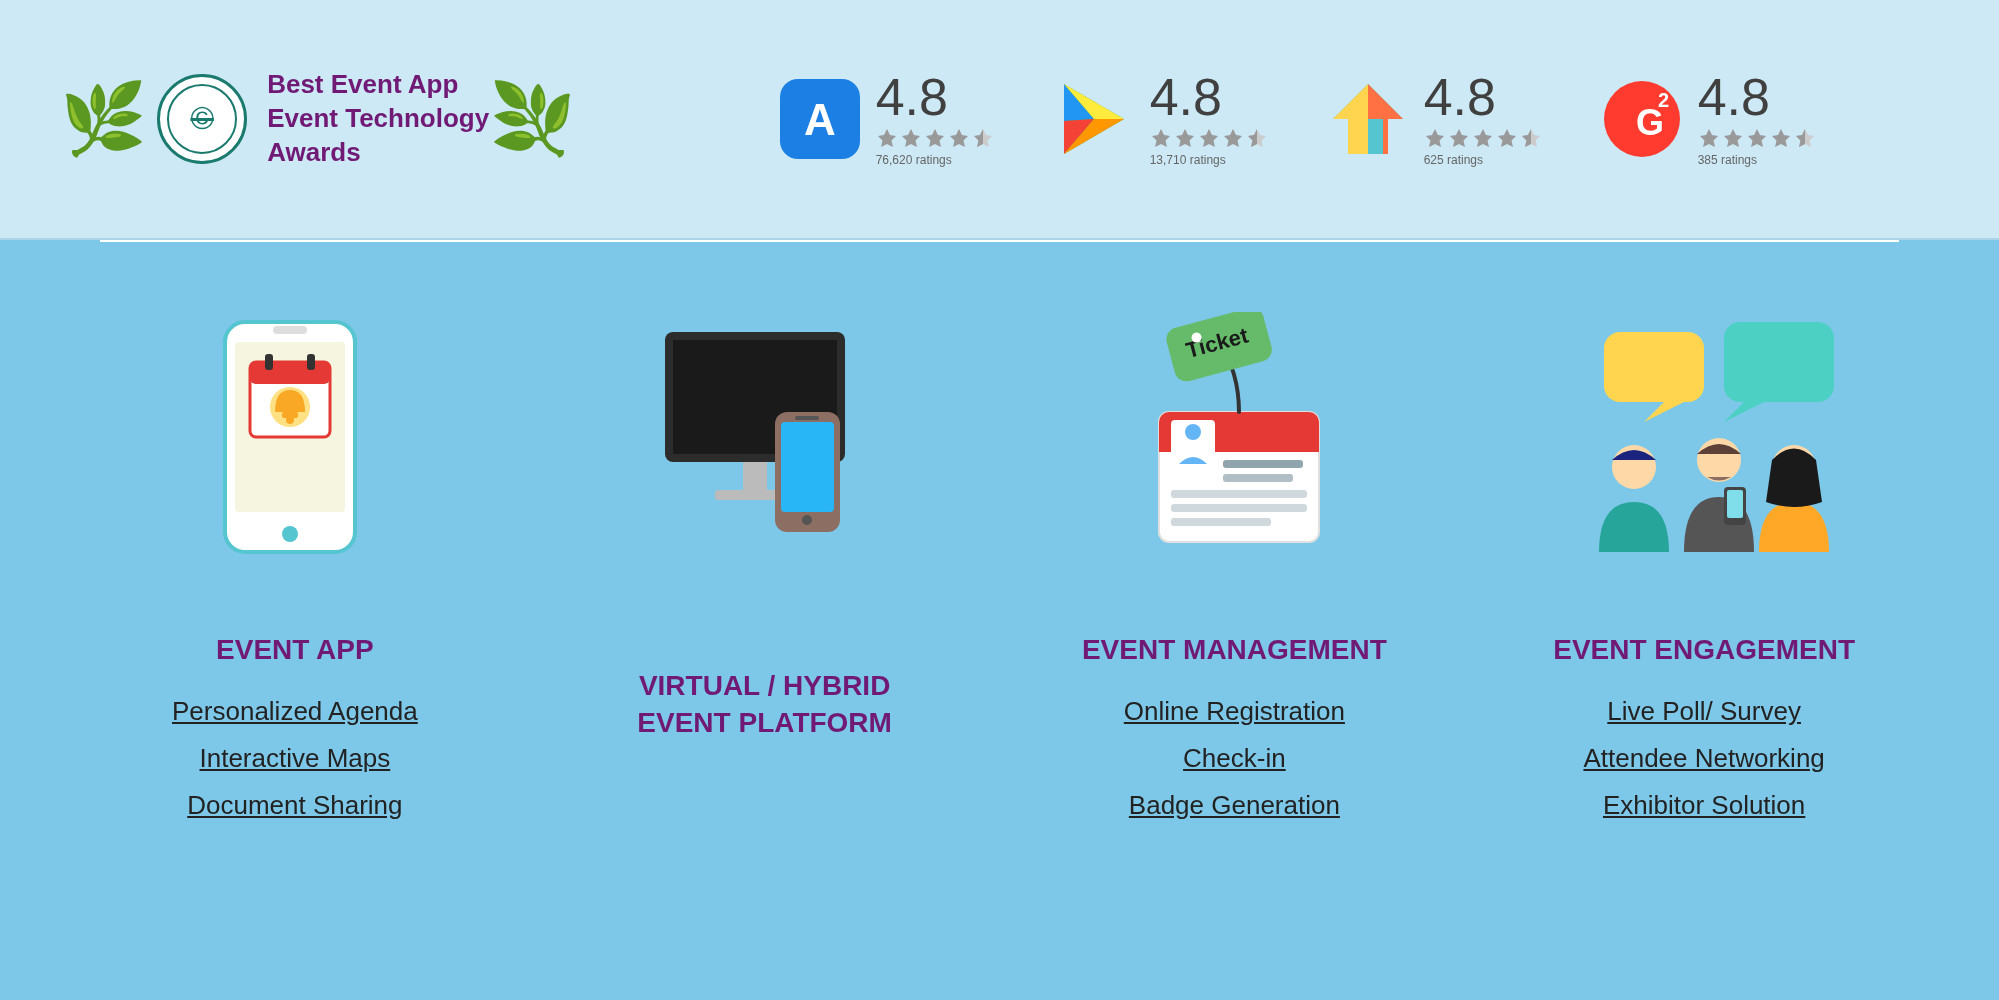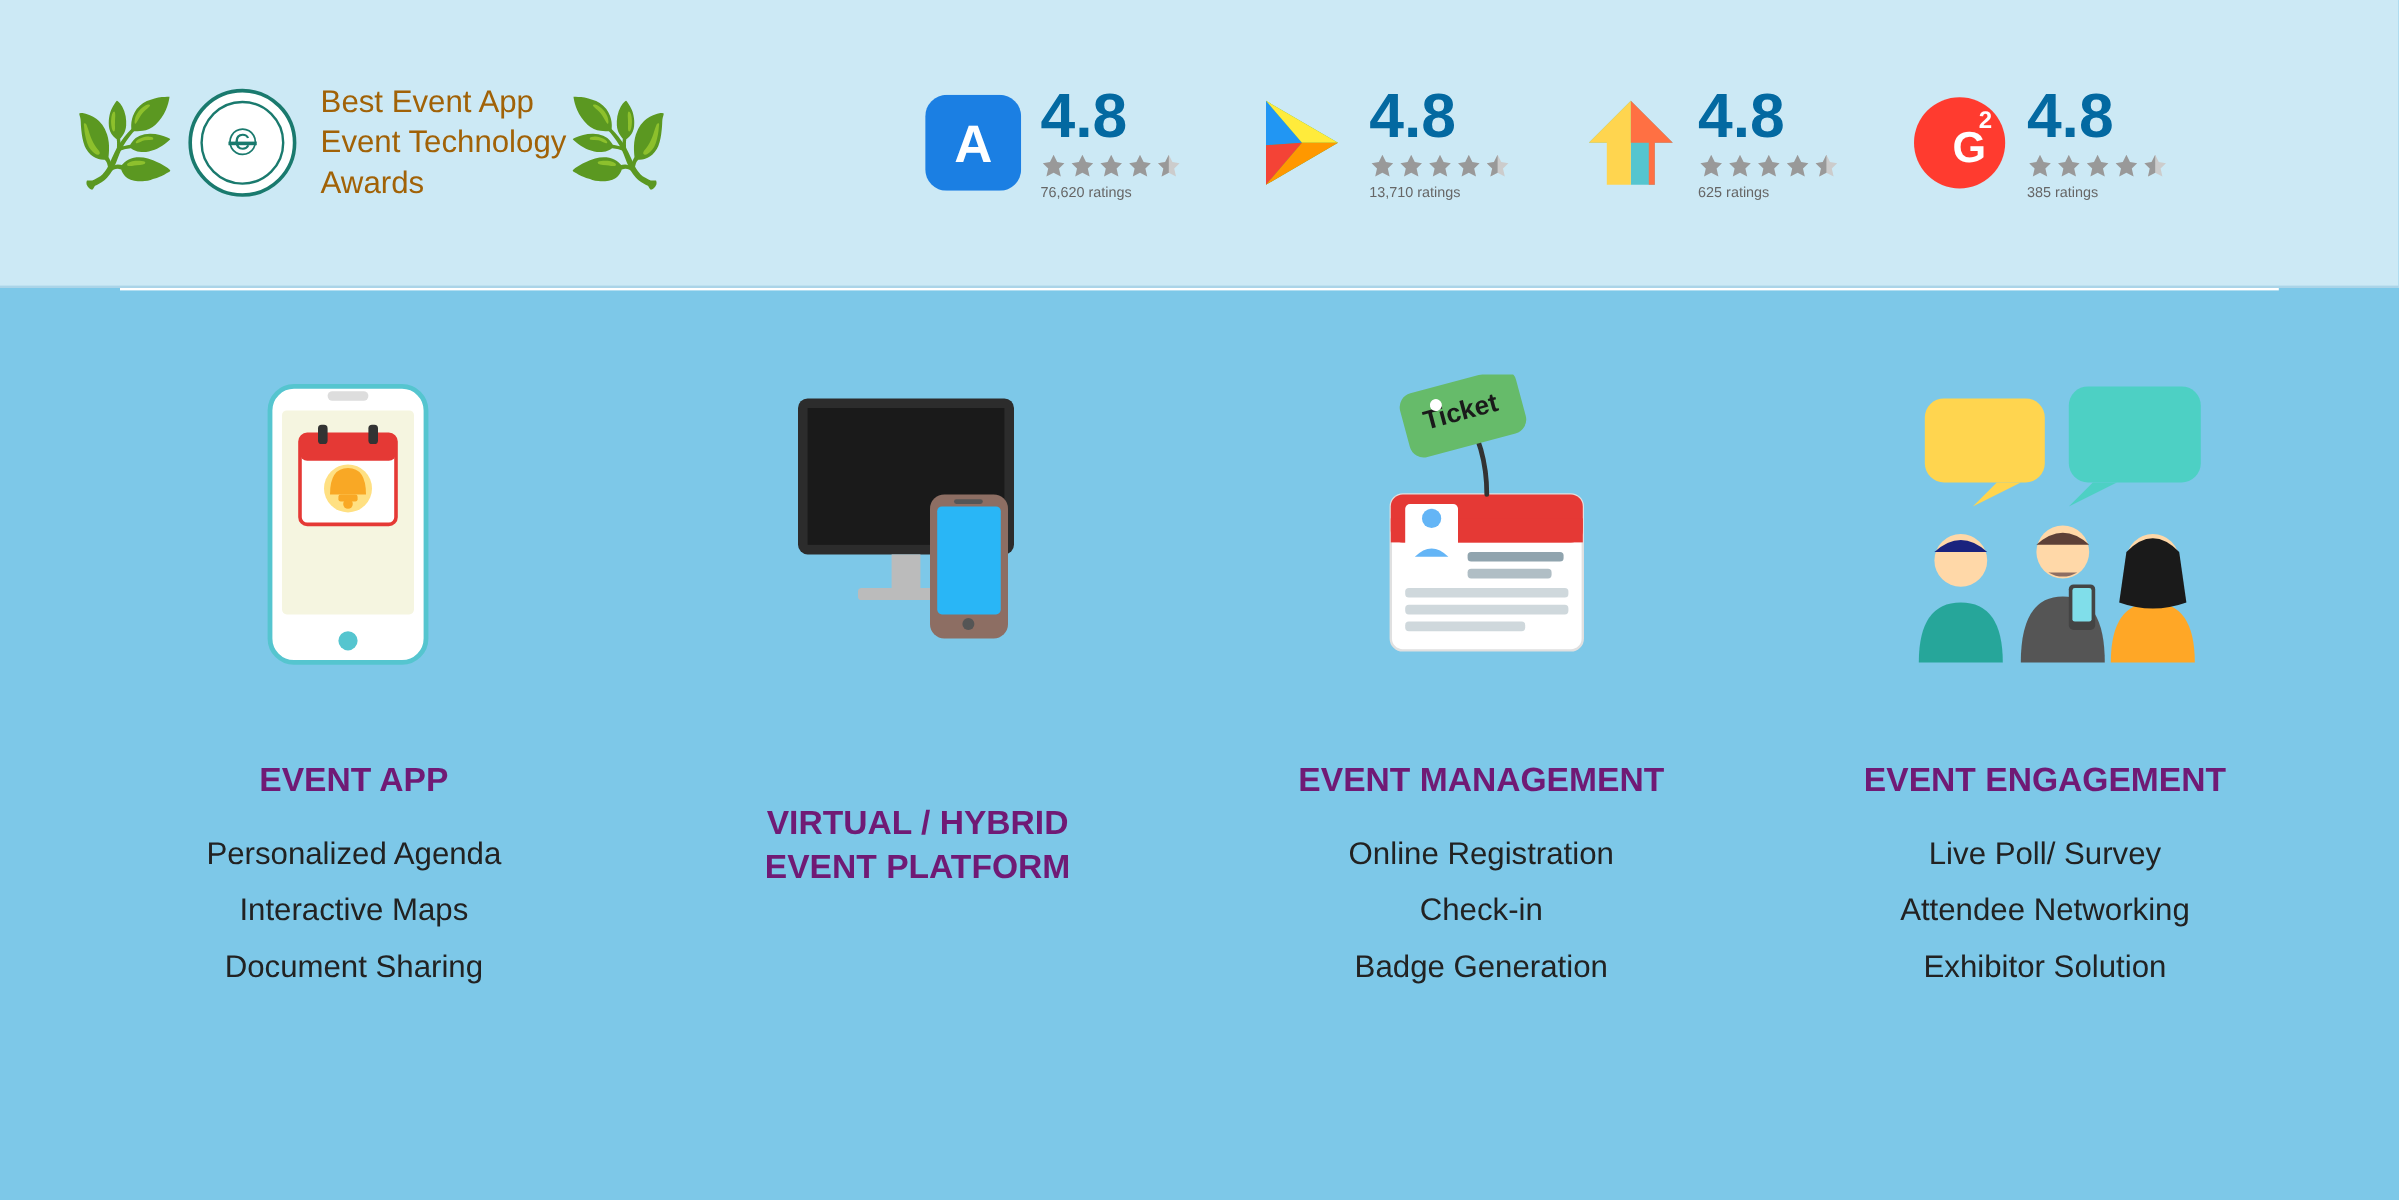--- a/index.html
+++ b/index.html
@@ -58,22 +58,22 @@
       justify-content: center;
     }
 
     .award-text {
       text-align: left;
       margin-left: 10px;
     }
 
     .award-text .title {
       font-size: 26px;
-      font-weight: normal;
-      color: #a16207;
+      font-weight: bold;
+      color: #701a75;
       line-height: 1.3;
     }
 
     .ratings-section {
       display: flex;
       align-items: center;
       gap: 60px;
       flex: 1;
       justify-content: center;
     }
@@ -94,22 +94,22 @@
     .rating-logo {
       width: 80px;
       height: 80px;
       display: flex;
       align-items: center;
       justify-content: center;
     }
 
     .rating-number {
       font-size: 52px;
-      font-weight: bold;
-      color: #0369a1;
+      font-weight: normal;
+      color: #404040;
       line-height: 1;
     }
 
     .ratings-count {
       font-size: 12px;
       color: #666;
       margin-top: 4px;
     }
 
     
@@ -143,20 +143,21 @@
       color: #701a75;
       margin-bottom: 20px;
       line-height: 1.3;
       text-transform: uppercase;
     }
 
     .feature-list {
       font-size: 26px;
       color: #222;
       line-height: 1.8;
+      text-decoration: underline;
     }
 
     .divider {
       width: 90%;
       height: 2px;
       background: white;
       margin: 0 auto;
     }
   </style>
 </head>

